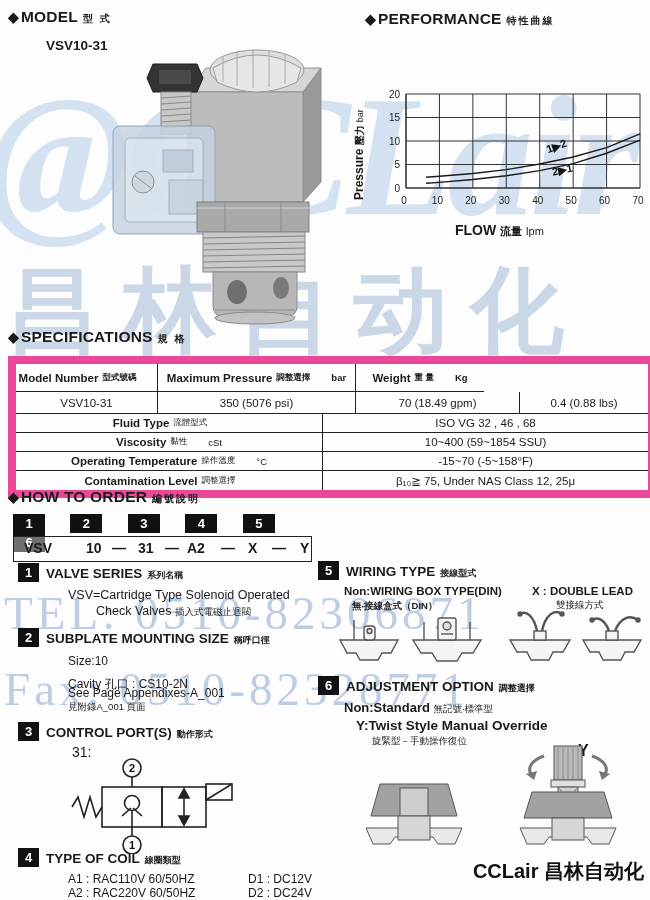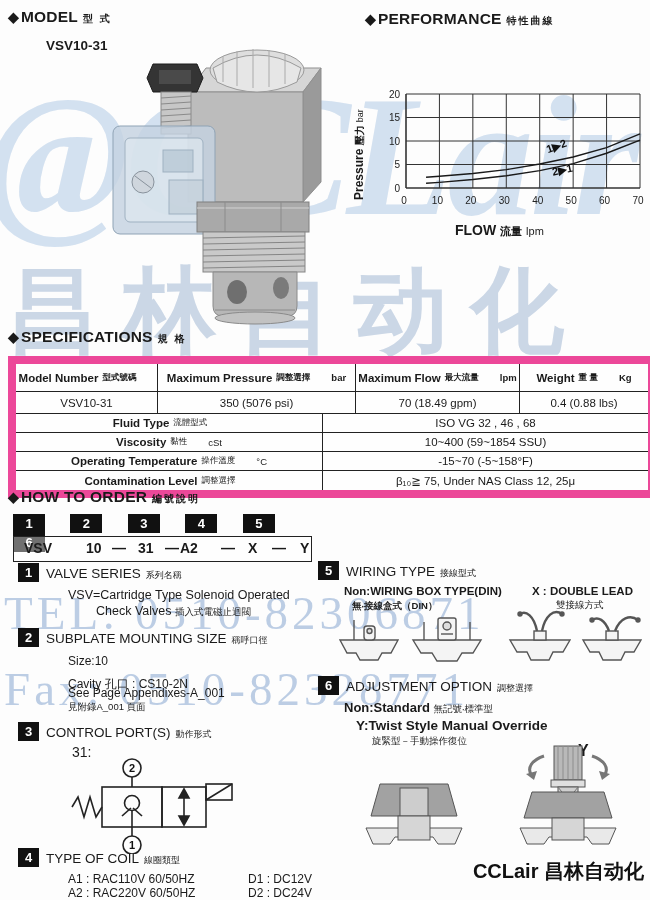--- a/index.html
+++ b/index.html
@@ -34,21 +34,21 @@
   .unit{font-size:9.5px;margin-left:3px;}
   .cnx{font-size:8.5px;margin:0 18px 0 4px;}
   
   .oblock{display:inline-block;width:32px;height:19px;background:#111;color:#fff;
           font-weight:bold;font-size:13px;text-align:center;line-height:19px;}
   .codebox{border:1.5px solid #222;height:24px;background:rgba(255,255,255,0.4);}
   .codebox span{position:absolute;top:3px;font-weight:bold;font-size:14px;}
   
   .numblock{position:absolute;width:21px;height:19px;background:#111;color:#fff;
             font-weight:bold;font-size:13px;text-align:center;line-height:19px;}
-  .sectitle{position:absolute;font-weight:normal;font-size:13.5px;}
+  .sectitle{position:absolute;font-weight:bold;font-size:13.5px;}
   .sectitle .cn{font-size:9px;margin-left:5px;}
   .body12{font-size:12.5px;}
   .body11{font-size:12px;}
   .cn10{font-size:9.5px;}
   .semib{font-weight:bold;}
   .chart-xlabel{font-weight:bold;font-size:14px;}
   .chart-xlabel .cn{font-size:11px;font-weight:bold;}
   .chart-xlabel .un{font-size:11px;font-weight:normal;margin-left:4px;}
   .chart-ylabel{transform:rotate(-90deg);transform-origin:0 0;font-weight:bold;font-size:12px;white-space:nowrap;}
   .chart-ylabel .cn{font-size:10px;}
@@ -186,25 +186,20 @@
     <div class="srow" style="height:28px;">
       <div class="scell bb2 sbold" style="width:142px;">
           <span>Model Number</span>
           <span class="cnx">型式號碼</span>
         </div>
       <div class="scell bb2 sbold" style="width:198px;">
           <span>Maximum Pressure</span>
           <span class="cnx">調整選擇</span>
           <span class="unit">bar</span>
         </div>
-      <div class="scell bb2 sbold" style="width:164px;">
-          <span>Maximum Flow</span>
-          <span class="cnx">最大流量</span>
-          <span class="unit">lpm</span>
-        </div>
       <div class="scell bb2 sbold" style="width:128px;">
           <span>Weight</span>
           <span class="cnx">重 量</span>
           <span class="unit">Kg</span>
         </div>
     </div>
     <div class="srow" style="height:22px;">
       <div class="scell bb2" style="width:142px;">VSV10-31</div>
       <div class="scell bb2" style="width:198px;">350 (5076 psi)</div>
       <div class="scell bb2" style="width:164px;">70 (18.49 gpm)</div>
@@ -252,21 +247,21 @@
     <span class="oblock" style="margin-right:21px;">4</span>
     <span class="oblock" style="margin-right:21px;">5</span>
     <span class="oblock">6</span>
   </div>
   <div class="abs z1 codebox" style="left:13px;top:536px;width:297px;">
     <span style="left:10px;">VSV</span>
     <span style="left:72px;">10</span>
     <span style="left:98px;">—</span>
     <span style="left:124px;">31</span>
     <span style="left:151px;">—</span>
-    <span style="left:166px;text-align:right;">A2</span>
+    <span style="left:173px;text-align:right;">A2</span>
     <span style="left:207px;">—</span>
     <span style="left:234px;">X</span>
     <span style="left:258px;">—</span>
     <span style="left:286px;">Y</span>
   </div>
 
   <div class="numblock z1" style="left:18px;top:563px;">1</div>
   <div class="sectitle z1" style="left:46px;top:566px;">
     <span>VALVE SERIES</span><span class="cn">系列名稱</span>
   </div>

